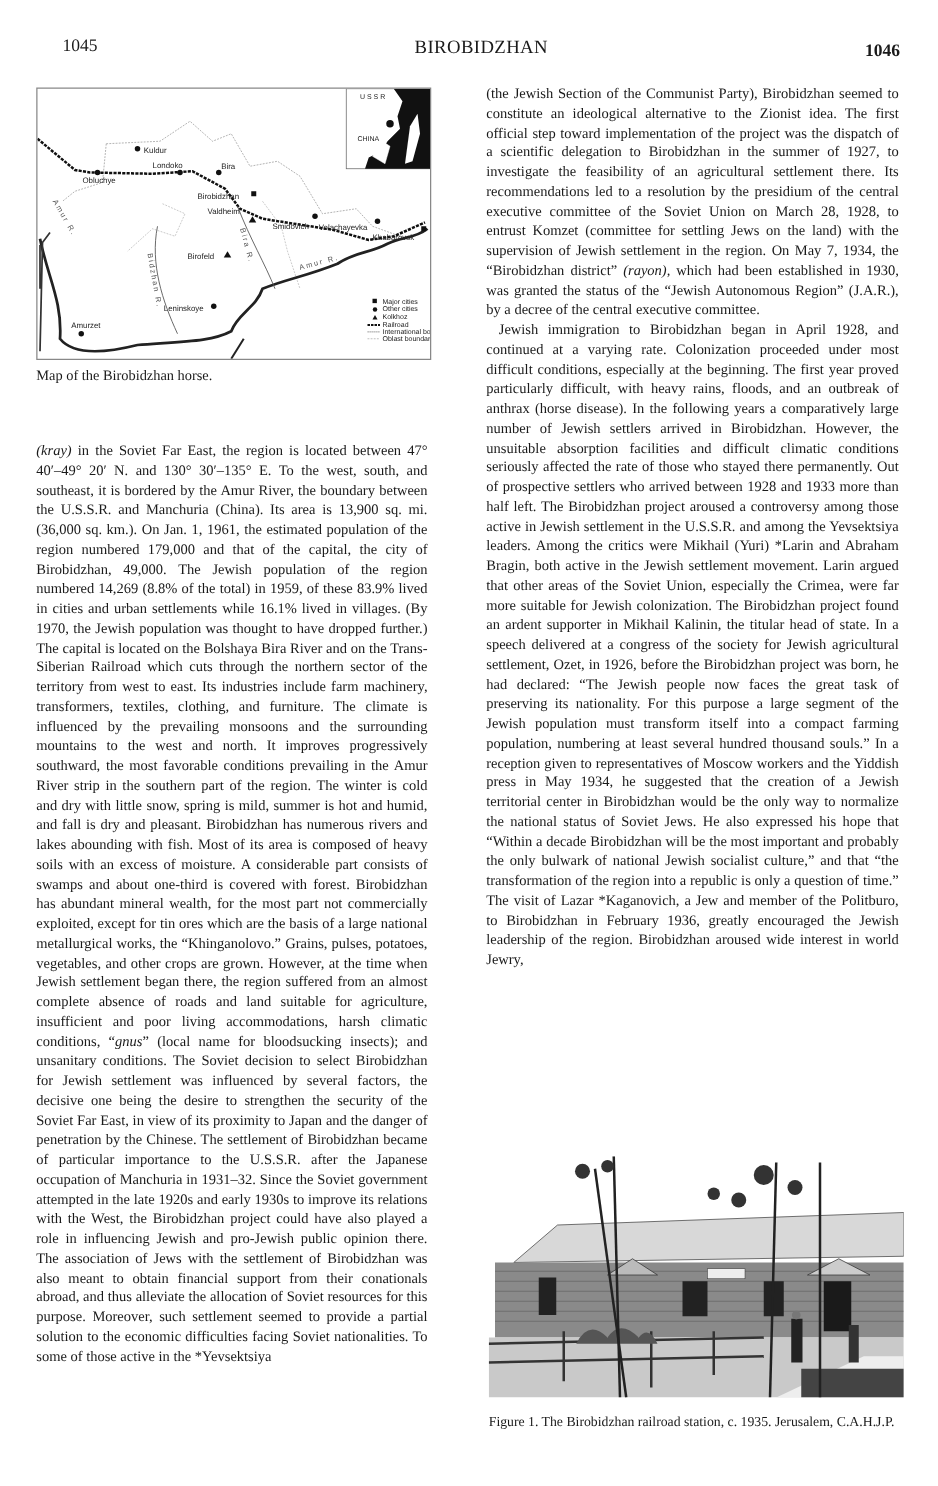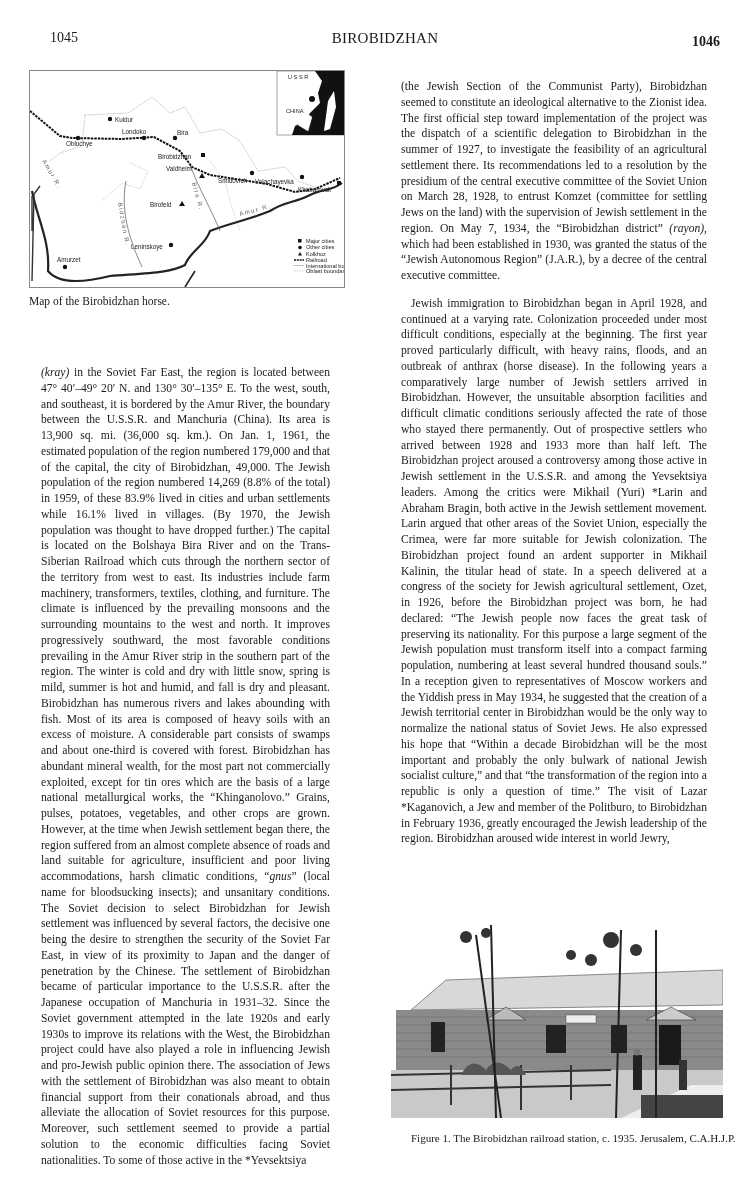--- a/index.html
+++ b/index.html
@@ -4,26 +4,26 @@
 <style>
   html, body { margin:0; padding:0; background:#ffffff; }
   body { width:750px; height:1189px; position:relative; overflow:hidden; font-family:"Liberation Serif", "DejaVu Serif", serif; color:#1a1a1a; }
   .running-head { position:absolute; top:30px; left:30px; right:30px; height:20px;margin-left:20px; }
   .page-left { position:absolute; left:0; top:0; font-size:14px; }
   .page-title { position:absolute; left:0; right:0; top:0; text-align:center; font-size:15px; letter-spacing:0.3px; }
   .page-right { position:absolute; right:0; top:4px; font-size:14px;font-weight:bold; }
   .col { position:absolute; font-size:11.6px; line-height:15.75px; text-align:justify; }
   .col-left { left:29px; width:313px; top:353px; }
   .col-right { left:389px; width:330px; top:67px; }
-  .col p { margin:12px; }
+  .col p { margin:0; }
   .col p.indent { text-indent:10px; }
   .map { position:absolute; left:29px; top:70px; width:314px; height:216px; border:1px solid #888; background:#fff; }
   .map-caption { position:absolute; left:29px; top:295px; font-size:11.5px; }
   .photo { position:absolute; left:391px; top:925px; width:332px; height:193px; }
-  .photo-caption { position:absolute; left:391px; top:1131px; width:332px; font-size:11px; line-height:14px; text-align:justify;margin-left:20px; }
+  .photo-caption { position:absolute; left:391px; top:1131px; width:332px; font-size:11px; line-height:14px; text-align:justify; }
   .maplbl { font-family:"Liberation Sans","DejaVu Sans",sans-serif; font-size:6.3px; fill:#222; }
   .leglbl { font-family:"Liberation Sans","DejaVu Sans",sans-serif; font-size:5.6px; fill:#222; }
   .rivlbl { font-family:"Liberation Sans","DejaVu Sans",sans-serif; font-size:6px; fill:#555; letter-spacing:1.5px; }
   i { font-style:italic; }
 </style>
 </head>
 <body>
 
 <div class="running-head">
   <span class="page-left">1045</span>

